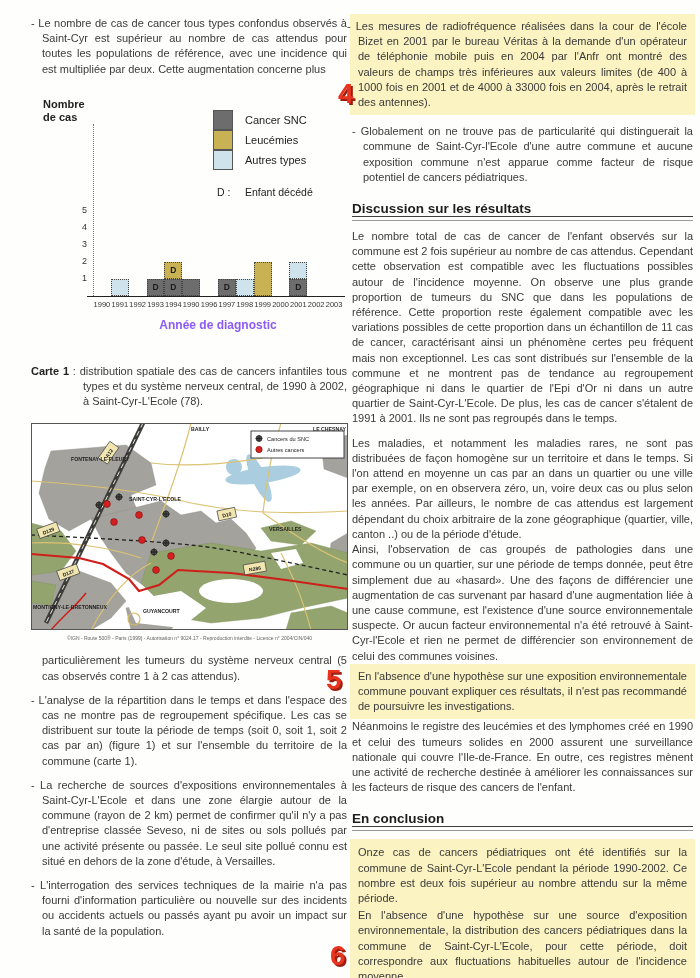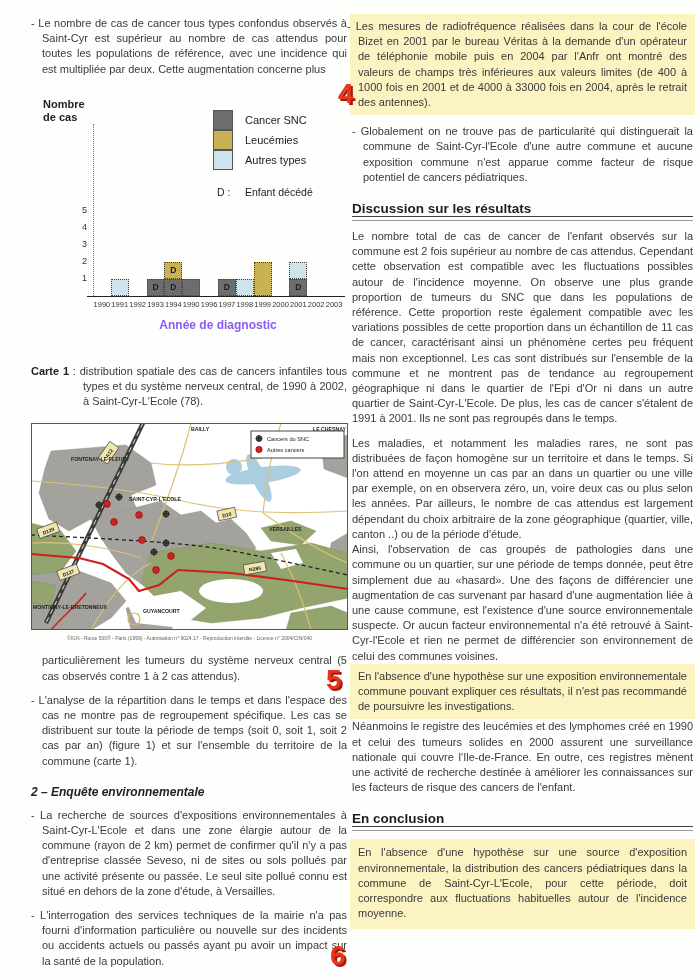--- a/index.html
+++ b/index.html
@@ -221,21 +221,20 @@
         </g>
         <rect x="0.5" y="0.5" width="316" height="206" fill="none" stroke="#555" stroke-width="1"></rect>
       </svg>
       <div class="map-copy">©IGN - Route 500® - Paris (1999) - Autorisation n° 9024.17 - Reproduction interdite - Licence n° 2004/CIN/040</div>
     </div>
 
     <p style="padding-left:11px">particulièrement les tumeurs du système nerveux central (5 cas observés contre 1 à 2 cas attendus).</p>
 
     <p class="bullet"><span>- </span><span>L'analyse de la répartition dans le temps et dans l'espace des cas ne montre pas de regroupement spécifique. Les cas se distribuent sur toute la période de temps (soit 0, soit 1, soit 2 cas par an) (figure 1) et sur l'ensemble du territoire de la commune (carte 1).</span></p>
 
-    <div class="sub-h">2 – Enquête environnementale</div>
 
     <p class="bullet"><span>- </span><span>La recherche de sources d'expositions environnementales à Saint-Cyr-L'Ecole et dans une zone élargie autour de la commune (rayon de 2 km) permet de confirmer qu'il n'y a pas d'entreprise classée Seveso, ni de sites ou sols pollués par une activité présente ou passée. Le seul site pollué connu est situé en dehors de la zone d'étude, à Versailles.</span></p>
 
     <p class="bullet"><span>- </span><span>L'interrogation des services techniques de la mairie n'a pas fourni d'information particulière ou nouvelle sur des incidents ou accidents actuels ou passés ayant pu avoir un impact sur la santé de la population.</span></p>
   </div>
 
   <div class="col col-right">
 
     <p class="bullet hl"><span>- </span><span>Les mesures de radiofréquence réalisées dans la cour de l'école Bizet en 2001 par le bureau Véritas à la demande d'un opérateur de téléphonie mobile puis en 2004 par l'Anfr ont montré des valeurs de champs très inférieures aux valeurs limites (de 400 à 1000 fois en 2001 et de 4000 à 33000 fois en 2004, après le retrait des antennes).</span></p>
 
@@ -244,20 +243,21 @@
     <div class="sec-h">Discussion sur les résultats</div>
     <p>Le nombre total de cas de cancer de l'enfant observés sur la commune est 2 fois supérieur au nombre de cas attendus. Cependant cette observation est compatible avec les fluctuations possibles autour de l'incidence moyenne. On observe une plus grande proportion de tumeurs du SNC que dans les populations de référence. Cette proportion reste également compatible avec les variations possibles de cette proportion dans un échantillon de 11 cas de cancer, caractérisant ainsi un phénomène certes peu fréquent mais non exceptionnel. Les cas sont distribués sur l'ensemble de la commune et ne montrent pas de tendance au regroupement géographique ni dans le quartier de l'Epi d'Or ni dans un autre quartier de Saint-Cyr-L'Ecole. De plus, les cas de cancer s'étalent de 1991 à 2001. Ils ne sont pas regroupés dans le temps.</p>
 
     <p class="tight">Les maladies, et notamment les maladies rares, ne sont pas distribuées de façon homogène sur un territoire et dans le temps. Si l'on attend en moyenne un cas par an dans un quartier ou une ville par exemple, on en observera zéro, un, voire deux cas ou plus selon les années. Par ailleurs, le nombre de cas attendus est largement dépendant du choix arbitraire de la zone géographique (quartier, ville, canton ..) ou de la période d'étude.</p>
     <p class="tight nogap">Ainsi, l'observation de cas groupés de pathologies dans une commune ou un quartier, sur une période de temps donnée, peut être simplement due au «hasard». Une des façons de différencier une augmentation de cas survenant par hasard d'une augmentation liée à une cause commune, est l'existence d'une source environnementale suspecte. Or aucun facteur environnemental n'a été retrouvé à Saint-Cyr-l'Ecole et rien ne permet de différencier son environnement de celui des communes voisines.</p>
     <p class="hl tight nogap">En l'absence d'une hypothèse sur une exposition environnementale commune pouvant expliquer ces résultats, il n'est pas recommandé de poursuivre les investigations.</p>
     <p class="nogap">Néanmoins le registre des leucémies et des lymphomes créé en 1990 et celui des tumeurs solides en 2000 assurent une surveillance nationale qui couvre l'Ile-de-France. En outre, ces registres mènent une activité de recherche destinée à améliorer les connaissances sur les facteurs de risque des cancers de l'enfant.</p>
 
     <div class="sec-h">En conclusion</div>
     <div class="hl-block">
+      <p>Onze cas de cancers pédiatriques ont été identifiés sur la commune de Saint-Cyr-L'Ecole pendant la période 1990-2002. Ce nombre est deux fois supérieur au nombre attendu sur la même période.</p>
       <p>En l'absence d'une hypothèse sur une source d'exposition environnementale, la distribution des cancers pédiatriques dans la commune de Saint-Cyr-L'Ecole, pour cette période, doit correspondre aux fluctuations habituelles autour de l'incidence moyenne.</p>
     </div>
   </div>
 
   <div class="marker" style="left:338px;top:80px;">4</div>
   <div class="marker" style="left:326px;top:666px;">5</div>
   <div class="marker" style="left:330px;top:942px;">6</div>
 
 </div>
 

